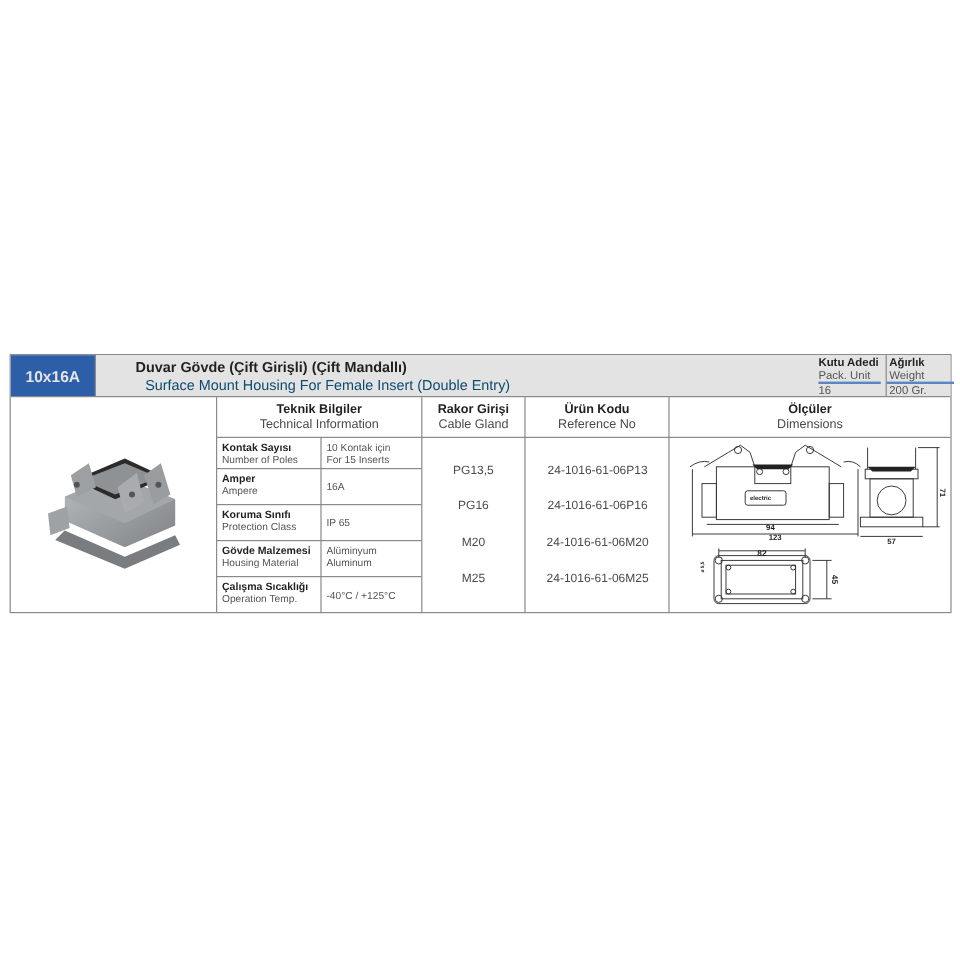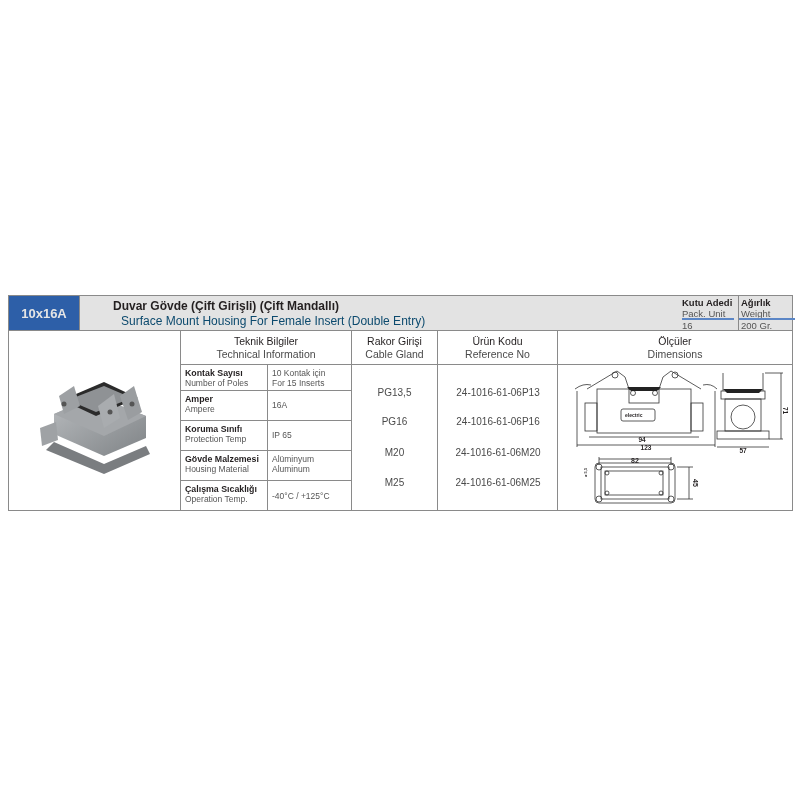--- a/index.html
+++ b/index.html
@@ -16,21 +16,21 @@
   .hcell .v { color: #555; position: absolute; left: 0; top: 24px; white-space: nowrap; }
   .hc1 { left: 673px; width: 55px; }
   .hc2 { left: 729px; width: 54px; border-left: 1px solid #8a8a8a; padding-left: 2px; }
   .hc2 .b, .hc2 .s, .hc2 .v { left: 2px; }
   .hc2 .line { left: 0; right: 0; }
 
   .body { position: absolute; left: 0; top: 35px; width: 783px; height: 180px; }
   .vline { position: absolute; top: 0; width: 1px; background: #8a8a8a; }
   .hline { position: absolute; height: 1px; background: #8a8a8a; }
   .colhead { position: absolute; top: 0; height: 33px; text-align: center; font-size: 10.5px; }
-  .colhead .b { font-weight: normal; display: block; margin-top: 4px; color: #231f20; }
+  .colhead .b { font-weight: bold; display: block; margin-top: 4px; color: #231f20; }
   .colhead .s { display: block; color: #4a4a4a; margin-top: 1px; }
 
   .spec-row { position: absolute; left: 171px; width: 171px; font-size: 8.5px; }
   .spec-label { position: absolute; left: 5px; top: 3px; width: 82px; }
   .spec-label .b { font-weight: bold; display: block; color: #231f20; font-size: 8.8px; }
   .spec-label .s { display: block; color: #555; }
   .spec-val { position: absolute; left: 92px; top: 3px; color: #555; line-height: 10px; }
 
   .gland, .ref { position: absolute; font-size: 10px; color: #4a4a4a; text-align: center; }
   .gland { left: 343px; width: 85px; }
@@ -131,21 +131,21 @@
           <span class="b">Amper</span>
           <span class="s">Ampere</span>
         </div>
       <div class="spec-val" style="top:9px">
           <div>16A</div>
         </div>
     </div>
     <div class="spec-row" style="top:90px;height:29px">
       <div class="spec-label">
           <span class="b">Koruma Sınıfı</span>
-          <span class="s">Protection Temp</span>
+          <span class="s">Protection Class</span>
         </div>
       <div class="spec-val" style="top:9px">
           <div>IP 65</div>
         </div>
     </div>
     <div class="spec-row" style="top:120px;height:29px">
       <div class="spec-label">
           <span class="b">Gövde Malzemesi</span>
           <span class="s">Housing Material</span>
         </div>

